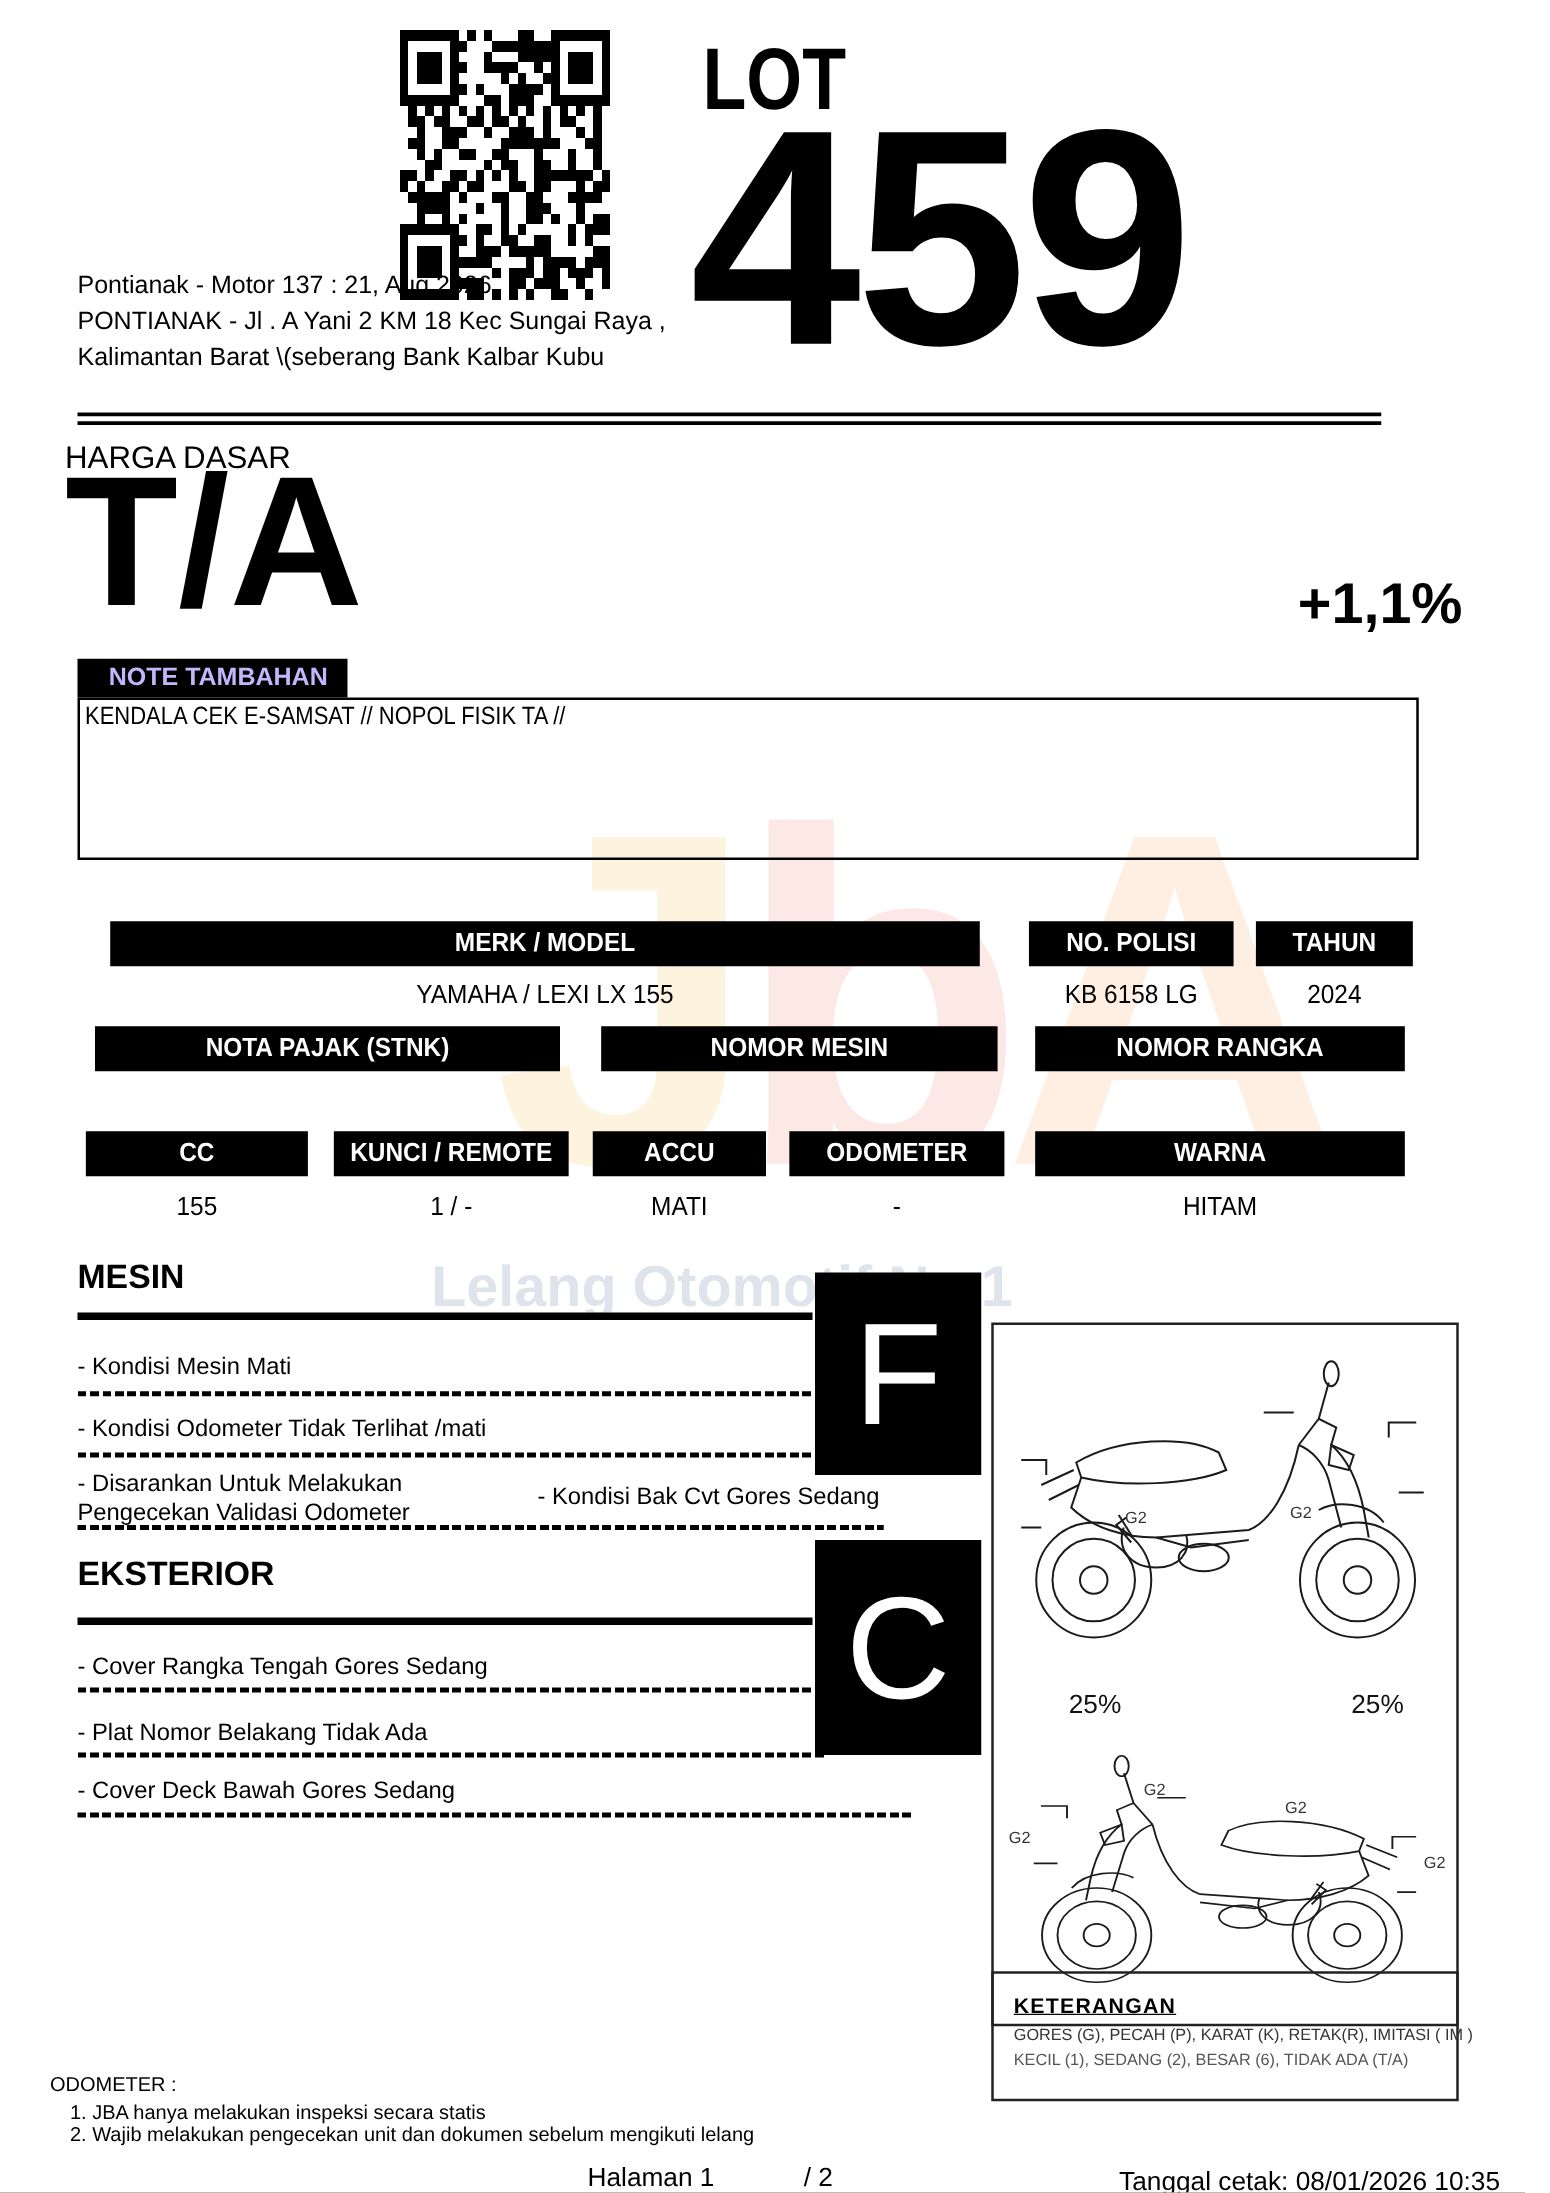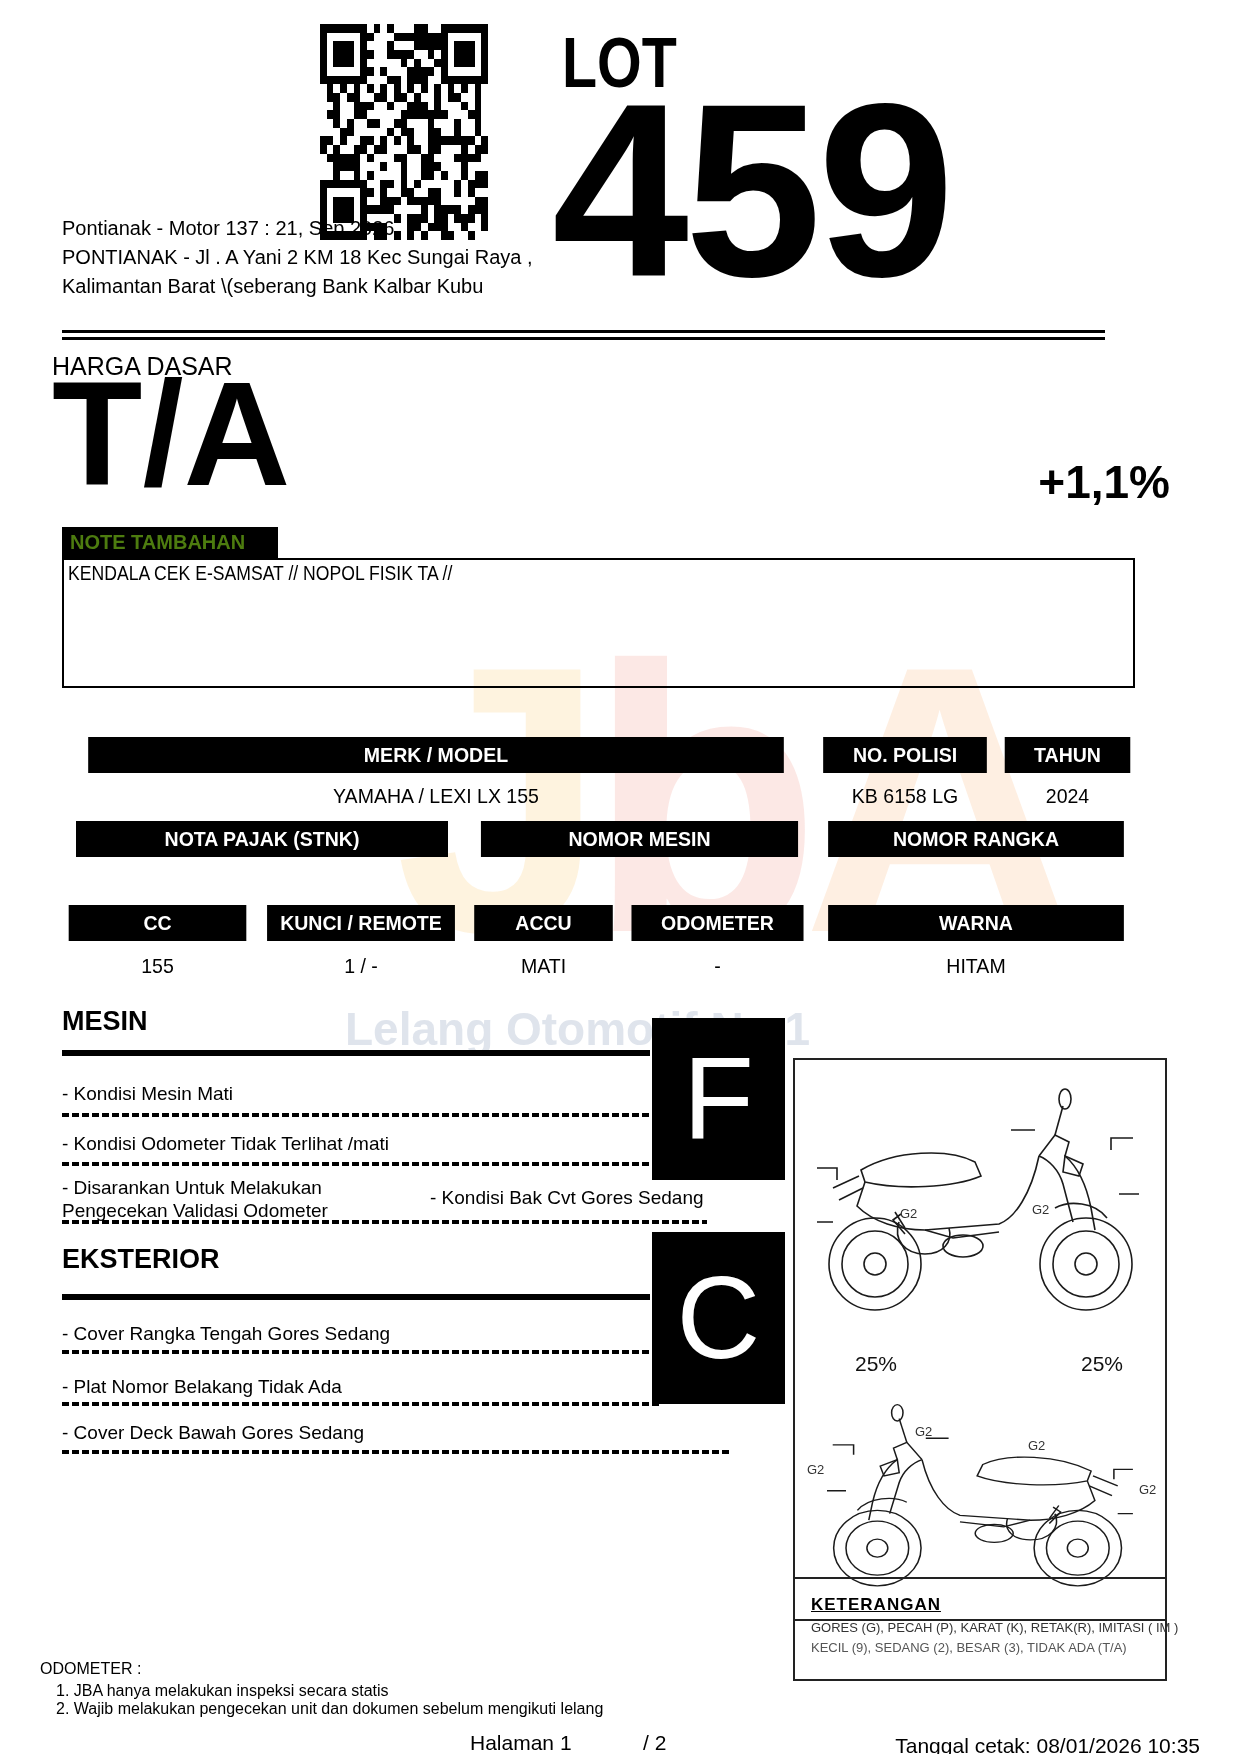--- a/index.html
+++ b/index.html
@@ -16,22 +16,22 @@
   .qr{left:320px;top:24px;width:168px;height:216px;}
   .lot-label{left:562px;top:28px;font-size:70px;font-weight:bold;line-height:1;
              transform:scaleX(.82);transform-origin:0 0;}
   .lot-number{left:552px;top:68px;font-size:246px;font-weight:bold;line-height:1;letter-spacing:-4px;}
   .venue{left:62px;top:214px;font-size:20px;line-height:29px;white-space:nowrap;}
   .double-rule{left:62px;top:330px;width:1043px;height:10px;border-top:3px solid #000;border-bottom:3px solid #000;box-sizing:border-box;}
   .harga-label{left:52px;top:352px;font-size:25px;}
   .harga-value{left:52px;top:360px;font-size:148px;font-weight:bold;line-height:1;}
   .adjust{left:960px;top:455px;width:210px;text-align:right;font-size:46px;font-weight:bold;}
   
-  .note-bar{left:62px;top:527px;width:216px;height:31px;background:#000;color:#4d7c0f;
-            font-size:20px;font-weight:bold;display:flex;align-items:center;padding-left:8px;box-sizing:border-box;white-space:nowrap;}
+  .note-bar{left:62px;top:527px;width:216px;height:31px;background:#000;color:#c4b5fd;
+            font-size:20px;font-weight:bold;display:flex;align-items:center;padding-left:25px;box-sizing:border-box;white-space:nowrap;}
   .note-box{left:62px;top:558px;width:1073px;height:130px;border:2px solid #000;box-sizing:border-box;}
   .note-content{margin:2px 0 0 4px;font-size:20px;transform:scaleX(.88);transform-origin:0 0;white-space:nowrap;}
   
   .trow{position:absolute;left:62px;width:1073px;display:flex;gap:7px;}
   .thead{background:#000;color:#fff;height:36px;display:flex;align-items:center;justify-content:center;
          font-weight:bold;font-size:21px;}
   .tval{height:46px;display:flex;align-items:center;justify-content:center;font-size:21px;}
   .cnd{transform:scaleX(.93);}
   .w-mm{width:748px;} .w-np{width:176px;} .w-th{width:135px;}
   .w-pj{width:400px;} .w-nm{width:341px;} .w-nr{width:318px;}
@@ -401,21 +401,21 @@
         <rect x="13" y="24" width="1" height="1"></rect>
         <rect x="15" y="24" width="1" height="1"></rect>
         <rect x="18" y="24" width="1" height="1"></rect>
         <rect x="19" y="24" width="1" height="1"></rect>
         <rect x="22" y="24" width="1" height="1"></rect>
       </svg>
   </div>
   <div class="abs lot-label z">LOT</div>
   <div class="abs lot-number z">459</div>
   <div class="abs venue z">
-    <div>Pontianak - Motor 137 : 21, Sep 2026</div>
+    <div>Pontianak - Motor 137 : 21, Aug 2026</div>
     <div>PONTIANAK - Jl . A Yani 2 KM 18 Kec Sungai Raya ,</div>
     <div>Kalimantan Barat \(seberang Bank Kalbar Kubu</div>
   </div>
   <div class="abs double-rule z"></div>
 
   <div class="abs harga-label z">HARGA DASAR</div>
   <div class="abs harga-value z">T/A</div>
   <div class="abs adjust z">+1,1%</div>
 
   <div class="abs note-bar z">NOTE TAMBAHAN</div>
@@ -518,21 +518,21 @@
     </svg>
     <span class="g2" style="left:120px;top:364px">G2</span>
     <span class="g2" style="left:233px;top:378px">G2</span>
     <span class="g2" style="left:12px;top:402px">G2</span>
     <span class="g2" style="left:344px;top:422px">G2</span>
   </div>
 
   <div class="abs keter z">
     <div class="t">KETERANGAN</div>
     <div class="l">GORES (G), PECAH (P), KARAT (K), RETAK(R), IMITASI ( IM )</div>
-    <div class="l l2">KECIL (9), SEDANG (2), BESAR (3), TIDAK ADA (T/A)</div>
+    <div class="l l2">KECIL (1), SEDANG (2), BESAR (6), TIDAK ADA (T/A)</div>
   </div>
 
   <div class="abs catatan-title z">ODOMETER :</div>
   <div class="abs cat-item z" style="top:1682px">1. JBA hanya melakukan inspeksi secara statis</div>
   <div class="abs cat-item z" style="top:1700px">2. Wajib melakukan pengecekan unit dan dokumen sebelum mengikuti lelang</div>
 
   <div class="abs foot z" style="left:470px;top:1731px">Halaman 1</div>
   <div class="abs foot z" style="left:643px;top:1731px">/ 2</div>
   <div class="abs foot z" style="left:860px;top:1734px;width:340px;text-align:right">Tanggal cetak: 08/01/2026 10:35 wib</div>
 

